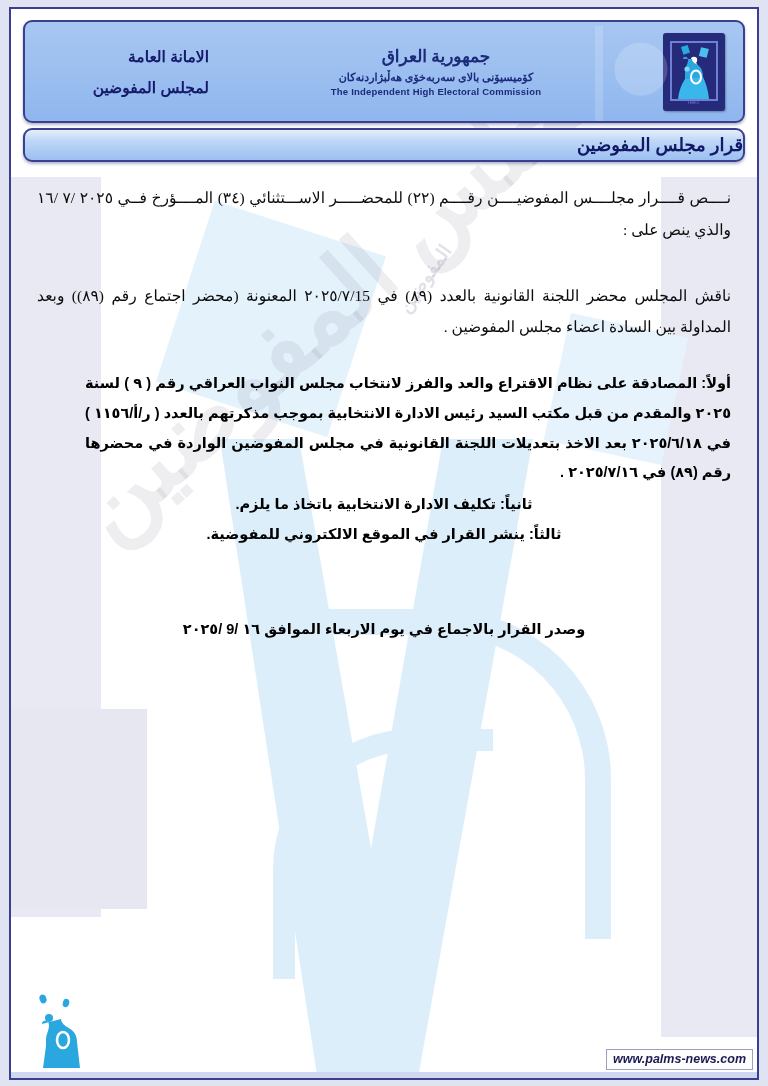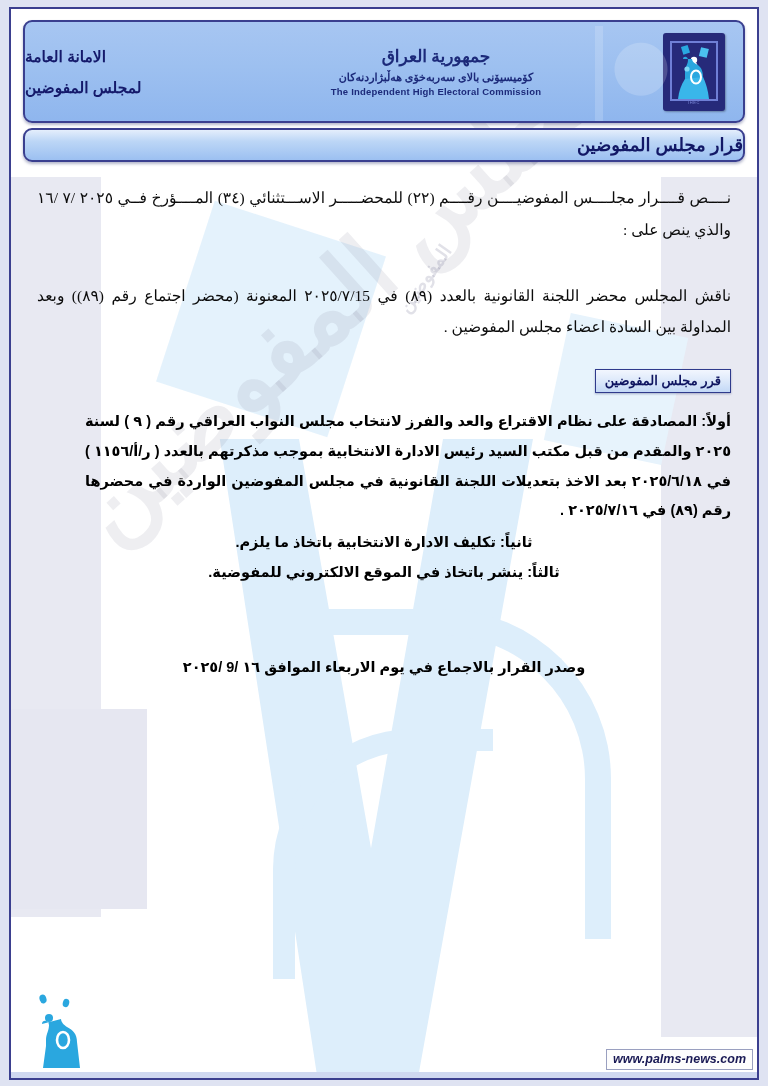--- a/index.html
+++ b/index.html
@@ -205,21 +205,21 @@
     font-family:"Liberation Sans", sans-serif;
     font-size: 9.5px; font-weight: bold;
     direction: ltr;
     margin-top: 2px;
     letter-spacing: .2px;
   }
 
   .header-right {
     flex: 0 0 auto;
     width: 190px;
-    text-align: left;
+    text-align: right;
     color: #151a6b;
     font-family:"Liberation Sans", sans-serif;
     font-weight: bold;
     font-size: 15.5px;
     line-height: 2.0;
     position: relative;
     z-index: 2;
     padding-right: 6px;
   }
 
@@ -384,27 +384,24 @@
       <div class="title-band">
         <div class="title-text">قرار مجلس المفوضين</div>
       </div>
 
       <div class="body-area">
 
         <p class="para intro">نــــص قــــرار مجلــــس المفوضيــــن رقــــم (٢٢) للمحضـــــر الاســـتثنائي (٣٤) المــــؤرخ فــي   ٢٠٢٥ /٧ /١٦ والذي ينص على :</p>
 
         <p class="para second">ناقش المجلس محضر اللجنة القانونية بالعدد (٨٩) في ٢٠٢٥/٧/15 المعنونة (محضر اجتماع رقم (٨٩)) وبعد المداولة بين السادة اعضاء مجلس المفوضين .</p>
 
-        <div class="decided-row">
-          <div class="decided-box">قرر مجلس المفوضين</div>
-        </div>
 
         <p class="clause first">أولاً: المصادقة على نظام الاقتراع والعد والفرز لانتخاب مجلس النواب العراقي رقم ( ٩ ) لسنة ٢٠٢٥ والمقدم من قبل مكتب السيد رئيس الادارة الانتخابية بموجب مذكرتهم بالعدد ( ر/أ/١١٥٦ ) في ٢٠٢٥/٦/١٨ بعد الاخذ بتعديلات اللجنة القانونية في مجلس المفوضين الواردة في محضرها رقم (٨٩) في ٢٠٢٥/٧/١٦ .</p>
         <p class="clause center-ish">ثانياً: تكليف الادارة الانتخابية باتخاذ ما يلزم.</p>
-        <p class="clause center-ish">ثالثاً: ينشر باتخاذ في الموقع الالكتروني للمفوضية.</p>
+        <p class="clause center-ish">ثالثاً: ينشر القرار في الموقع الالكتروني للمفوضية.</p>
 
         <div class="closing">وصدر القرار بالاجماع في يوم الاربعاء الموافق  ١٦ /9 /٢٠٢٥</div>
       </div>
     </div>
 
     <div class="footer">
       <svg class="footer-logo" viewBox="0 0 60 84">
         <ellipse cx="10" cy="9" rx="3.4" ry="4.4" fill="#2aa7df" transform="rotate(-20 10 9)"></ellipse>
         <ellipse cx="33" cy="13" rx="3.2" ry="4.2" fill="#2aa7df" transform="rotate(15 33 13)"></ellipse>
         <circle cx="16" cy="28" r="4" fill="#2aa7df"></circle>

